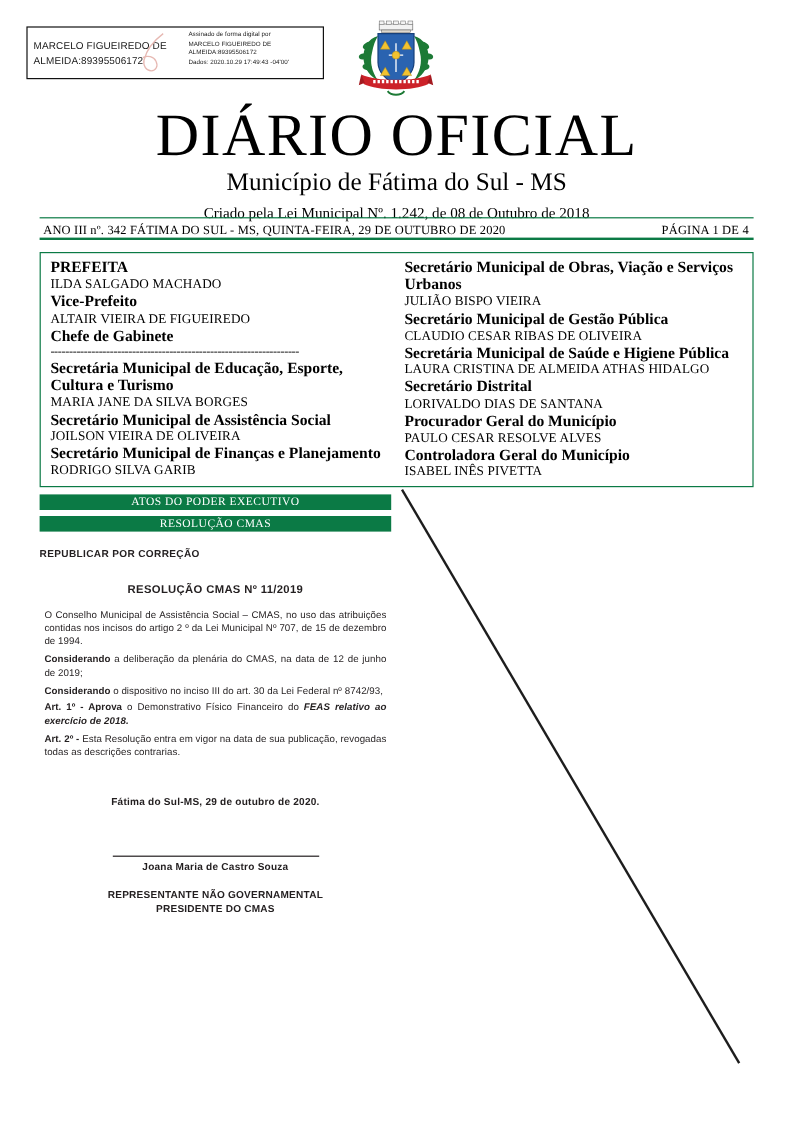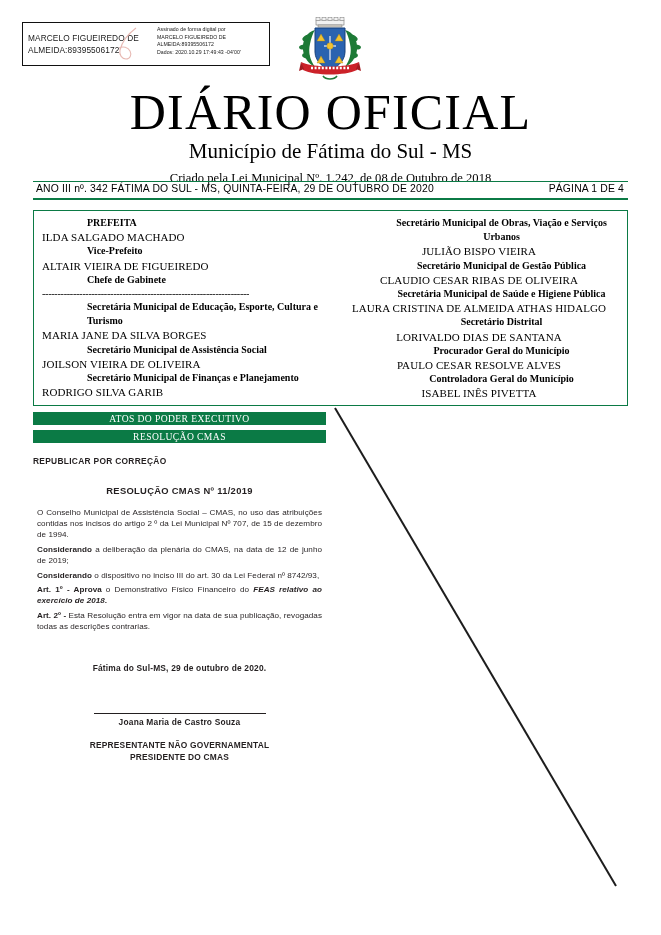--- a/index.html
+++ b/index.html
@@ -119,23 +119,23 @@
     height: 2px;
     background: #0b7a45;
   }
   .edition {
     position: absolute;
     left: 33px;
     top: 183px;
     width: 595px;
     height: 15px;
     display: flex;
-    align-items: flex-start;
+    align-items: flex-end;
     justify-content: space-between;
-    font-family: Liberation Sans, sans-serif;
+    font-family: Liberation Serif, serif;
     font-size: 10.4px;
     letter-spacing: .15px;
   }
   .edition-left { padding-left: 3px; white-space: nowrap; }
   .edition-right { padding-right: 4px; white-space: nowrap; }
 
   
   .officials {
     position: absolute;
     left: 33px;
@@ -144,27 +144,26 @@
     height: 196px;
     border: 1.6px solid #0b7a45;
     box-sizing: border-box;
     display: flex;
   }
   .col {
     box-sizing: border-box;
     padding: 5px 6px 4px 8px;
   }
   .col-left { width: 298px; }
-  .col-right { width: 297px; padding-left: 6px; text-align: center; }
+  .col-right { width: 297px; padding-left: 6px; }
   .role {
     font-family: "Liberation Serif", serif;
     font-weight: bold;
-    font-size: 10px;
+    font-size: 13px;
     line-height: 14.2px;
-    margin-left: 45px;
   }
   .person {
     font-family: "Liberation Serif", serif;
     font-size: 11px;
     line-height: 14.2px;
     letter-spacing: .1px;
   }
   .dashrule {
     font-family: "Liberation Serif", serif;
     font-size: 10.2px;

